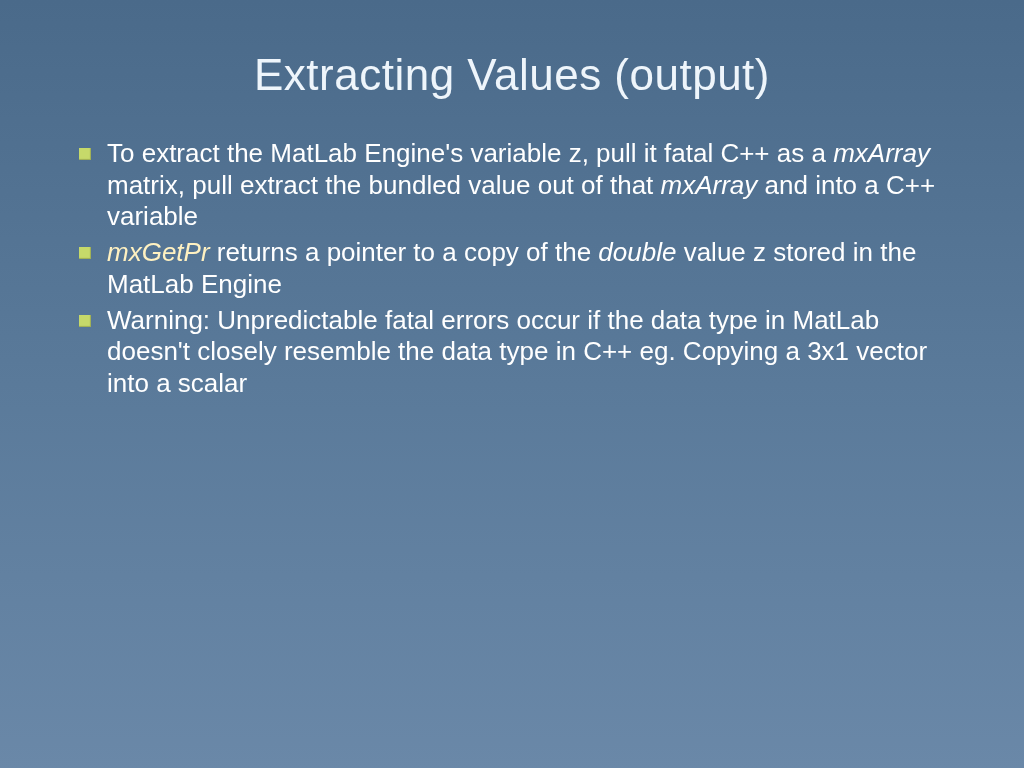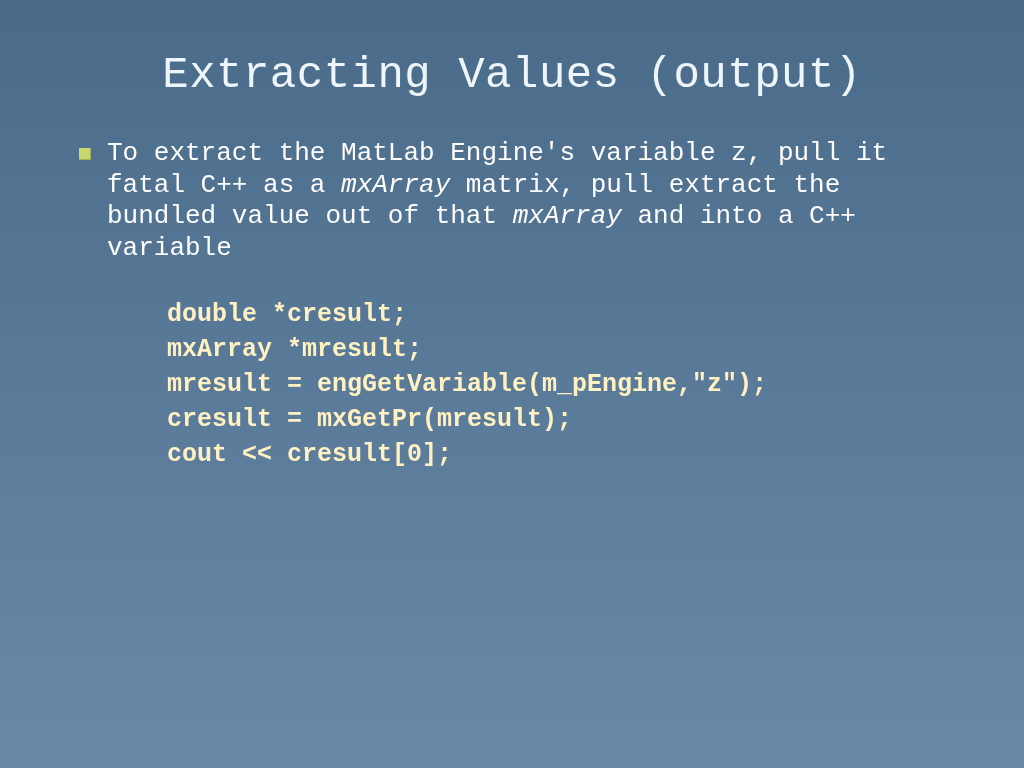--- a/index.html
+++ b/index.html
@@ -1,15 +1,15 @@
 <!DOCTYPE html>
 <html><head>
   <meta charset="utf-8">
   <style>
-    * { margin: 0; padding: 0; box-sizing: border-box; font-family: Liberation Mono, monospace; }
+    * { margin: 0; padding: 0; box-sizing: border-box; }
     body {
       width: 1024px;
       height: 768px;
       background: linear-gradient(180deg, #4a6a8a 0%, #5a7a9a 50%, #6a88a8 100%);
       font-family: Tahoma, Verdana, Arial, sans-serif;
       color: #ffffff;
       overflow: hidden;
       padding: 40px 75px 40px 75px;
     }
     .title {
@@ -55,19 +55,20 @@
     .hl { color: #fff1c1; font-style: italic; }
   </style>
 </head>
 <body>
 
 <div class="title">Extracting Values (output)</div>
 
 <ul class="outer">
   <li>
     <span>To extract the MatLab Engine's variable z, pull it fatal C++ as a </span><span class="italic">mxArray</span><span> matrix, pull extract the bundled value out of that </span><span class="italic">mxArray</span><span> and into a C++ variable</span>
-    <div class="codeblock"><span>double *cresult;</span>
-<span>mxArray *mresult;</span>
-<span>mresult = engGetVariable(m_pEngine,"z");</span>
-<span>cresult = mxGetPr(mresult);</span>
-<span>cout &lt;&lt; cresult[0];</span></div>
+  </li>
+  <li>
+    <span class="hl">mxGetPr</span><span> returns a pointer to a copy of the </span><span class="italic">double</span><span> value z stored in the MatLab Engine</span>
+  </li>
+  <li>
+    <span>Warning: Unpredictable fatal errors occur if the data type in MatLab doesn't closely resemble the data type in C++ eg. Copying a 3x1 vector into a scalar</span>
   </li>
 </ul>
 
 </body></html>

